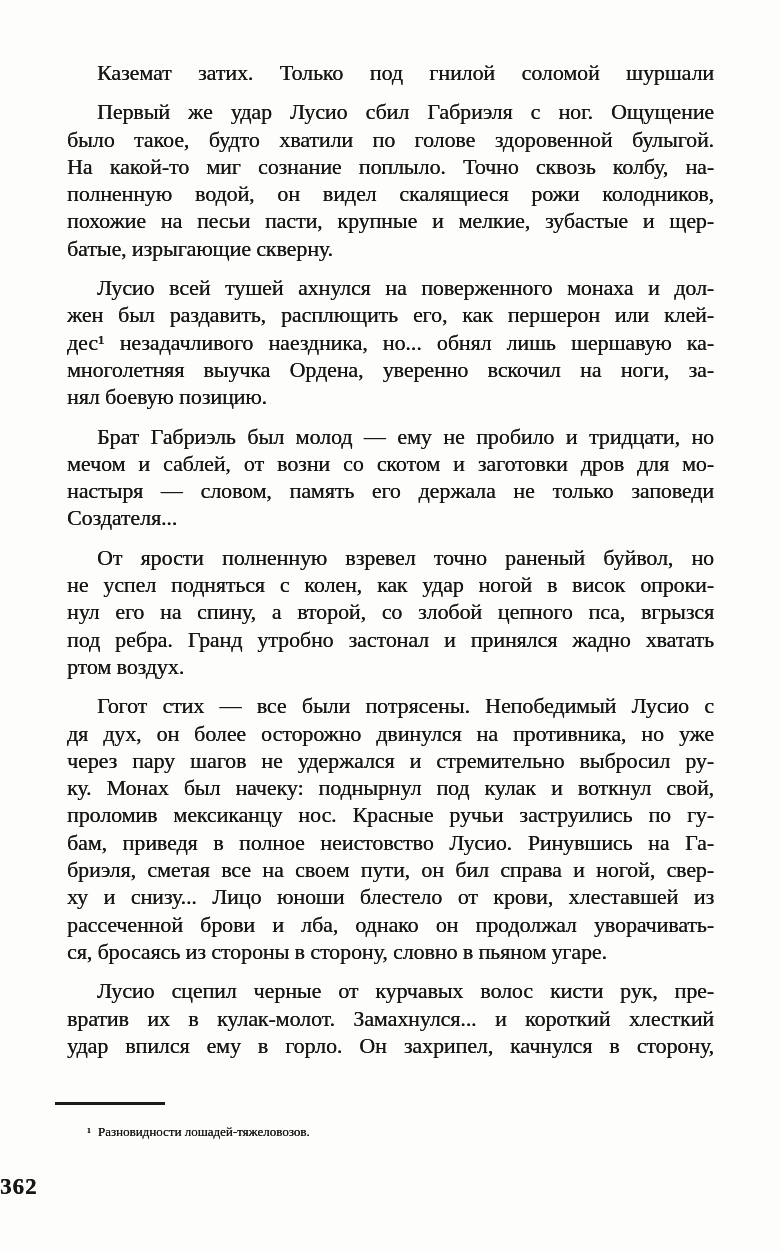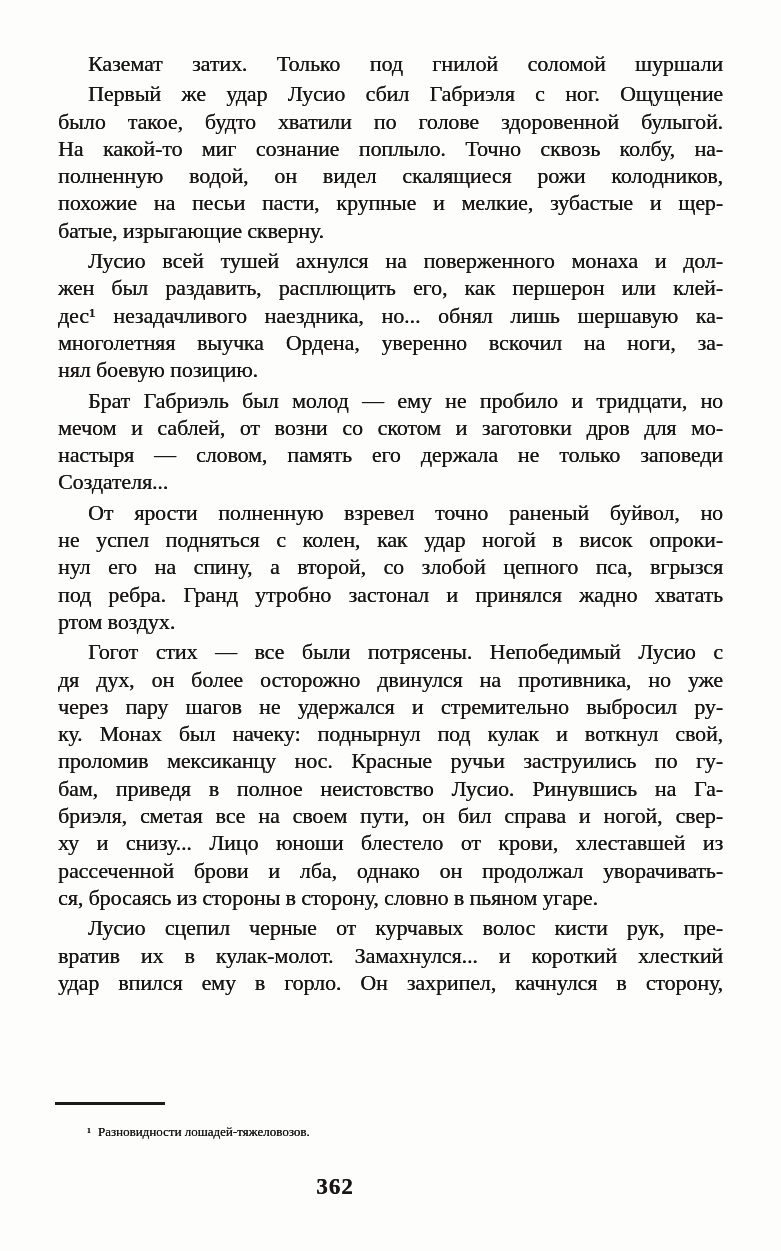--- a/index.html
+++ b/index.html
@@ -15,21 +15,21 @@
     overflow: hidden;
     font-family: "Liberation Serif", "DejaVu Serif", serif;
     color: #181716;
   }
   .text-block {
     position: absolute;
     left: 55px;
     top: 47px;
     width: 671px;
   }
-  .paragraph { margin: 3px; padding: 0; }
+  .paragraph { margin: 12px; padding: 0; }
   .line {
     font-size: 22px;
     line-height: 27.3px;
     letter-spacing: -0.1px;
     text-align: justify;
     text-align-last: justify;
     text-shadow: 0.25px 0 0 currentColor;
     white-space: nowrap;
   }
   .line.first { text-indent: 30px; }
@@ -52,21 +52,20 @@
     font-size: 13px;
     line-height: 24px;
     text-shadow: 0.2px 0 0 currentColor;
   }
   .fn-marker { margin-right: 7px; }
   .page-number {
     position: absolute;
     left: 0;
     top: 1174px;
     width: 670px;
-    text-align: center;
     font-size: 23px;
     font-weight: bold;
     letter-spacing: 1px;
     text-shadow: 0.2px 0 0 currentColor;
   }
 </style>
 </head>
 <body>
 
 <div class="page">

